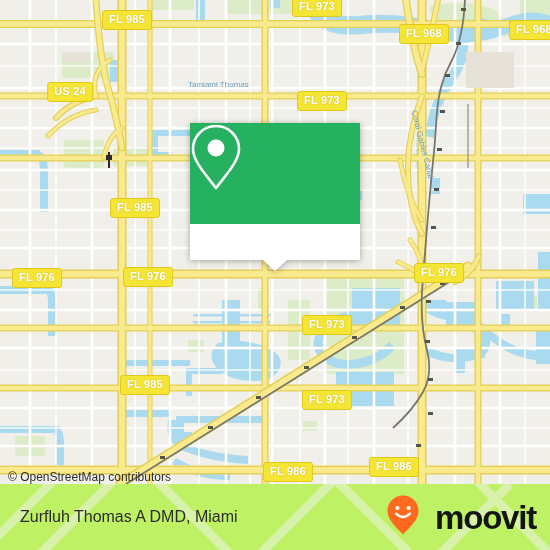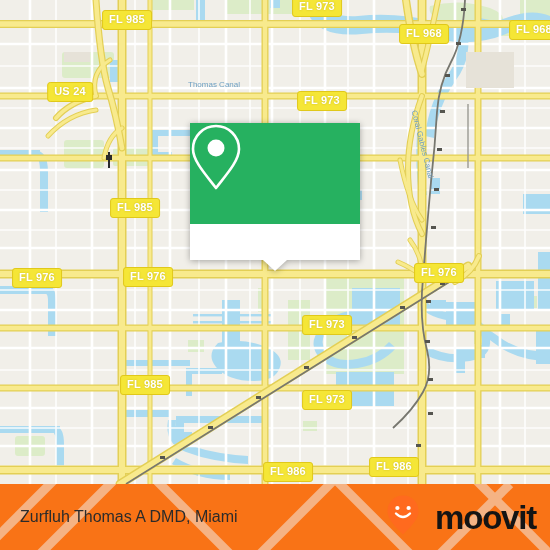--- a/index.html
+++ b/index.html
@@ -89,21 +89,21 @@
     left: 8px; top: 470px;
     font-size: 12px;
     color: #2b2b2b;
   }
 
   
   .footer {
     position: absolute;
     left: 0; top: 484px;
     width: 550px; height: 66px;
-    background: #f97316;
+    background: #bef264;
     overflow: hidden;
   }
   .footer-wm { position: absolute; left: 0; top: 0; opacity: .5; }
   .footer-title {
     position: absolute;
     left: 20px; top: 50%;
     transform: translateY(-50%);
     font-size: 16px;
     color: #2b2b2b;
     white-space: nowrap;
@@ -370,21 +370,21 @@
         <rect x="108" y="152" width="2" height="16"></rect>
         <rect x="106" y="155" width="6" height="5"></rect>
       </g>
 
       <g fill="#e6e2d8">
         <rect x="466" y="52" width="48" height="36"></rect>
         <rect x="64" y="52" width="26" height="10"></rect>
       </g>
     </svg>
 
-    <div class="waterlabel" style="left:188px; top:80px;">Thomas Canal</div>
+    <div class="waterlabel" style="left:188px; top:80px;">Tamiami Thomas</div>
     <div class="waterlabel" style="left:414px; top:106px; transform: rotate(76deg);">Coral Gables Canal</div>
 
     <div class="shield" style="left:127px; top:20px;">FL 985</div>
     <div class="shield" style="left:317px; top:7px;">FL 973</div>
     <div class="shield" style="left:424px; top:34px;">FL 968</div>
     <div class="shield" style="left:534px; top:30px;">FL 968</div>
     <div class="shield" style="left:70px; top:92px;">US 24</div>
     <div class="shield" style="left:322px; top:101px;">FL 973</div>
     <div class="shield" style="left:135px; top:208px;">FL 985</div>
     <div class="shield" style="left:37px; top:278px;">FL 976</div>
@@ -403,20 +403,21 @@
             <path d="M26 3 C13.3 3 3 13.3 3 26 C3 38 16 52 26 65 C36 52 49 38 49 26 C49 13.3 38.7 3 26 3 Z" stroke="#ffffff" stroke-width="2.6" fill="none" stroke-linejoin="round"></path>
             <circle cx="26" cy="25" r="8.5" fill="#ffffff"></circle>
           </svg>
         </span>
       </div>
       <div class="popup-bottom">
         <span class="popup-arrow"></span>
       </div>
     </div>
 
+    <div class="osm-attr">© OpenStreetMap contributors</div>
   </div>
 
   <div class="footer">
     <svg class="footer-wm" width="550" height="66" viewBox="0 0 550 66">
       <g stroke="#f3f3f1" stroke-width="9" fill="none">
         <path d="M-20 70 L60 -10"></path>
         <path d="M40 70 L130 -20"></path>
         <path d="M150 -10 L230 70"></path>
         <path d="M260 70 L340 -10"></path>
         <path d="M330 -10 L420 80"></path>

